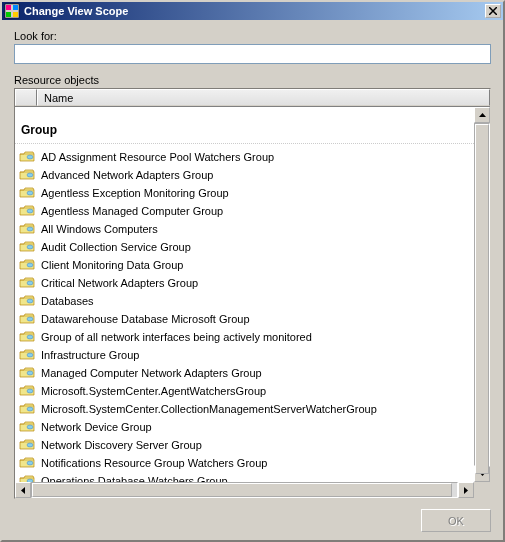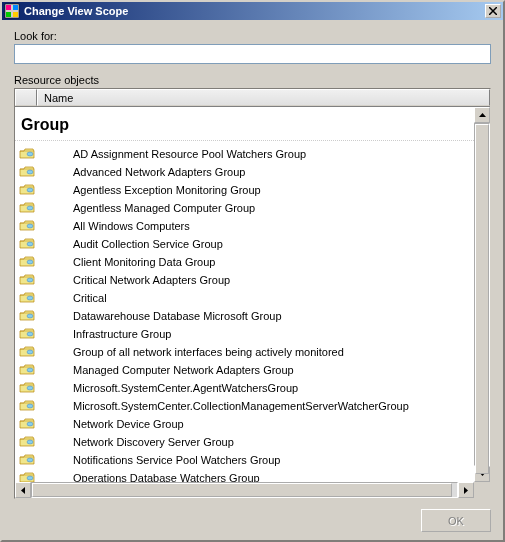--- a/index.html
+++ b/index.html
@@ -104,32 +104,31 @@
     overflow: hidden;
     position: relative;
   }
   .list-inner {
     position: absolute;
     left: 0; top: 0; right: 16px; bottom: 16px;
     overflow: hidden;
   }
   .group-header {
     font-weight: bold;
-    padding: 9px 6px 6px 6px;
-    font-size: 16px;
+    padding: 16px 6px 6px 6px;
+    font-size: 12px;
     border-bottom: 1px dotted #ccc;
     margin-bottom: 4px;
   }
   .row {
     display: flex;
     align-items: center;
     height: 18px;
     padding: 0 4px;
     cursor: default;
-    gap: 32px;
   }
   .row-icon {
     width: 16px;
     height: 12px;
     margin-right: 6px;
     flex-shrink: 0;
   }
   .vscroll {
     position: absolute;
     right: 0; top: 0;
@@ -290,52 +289,52 @@
                   <ellipse cx="11" cy="6" rx="3" ry="2" fill="#87ceeb" stroke="#4682b4" stroke-width="0.5"></ellipse>
                 </svg></span>
               <span>Critical Network Adapters Group</span>
             </div>
             <div class="row">
               <span class="row-icon"><svg viewBox="0 0 16 12" width="16" height="12">
                   <path d="M1 3 L5 3 L6 1 L14 1 L15 3 L15 10 L1 10 Z" fill="#f0e68c" stroke="#b8860b" stroke-width="0.7"></path>
                   <path d="M1 3 L15 3" stroke="#b8860b" stroke-width="0.5"></path>
                   <ellipse cx="11" cy="6" rx="3" ry="2" fill="#87ceeb" stroke="#4682b4" stroke-width="0.5"></ellipse>
                 </svg></span>
-              <span>Critical</span>
+              <span>Databases</span>
             </div>
             <div class="row">
               <span class="row-icon"><svg viewBox="0 0 16 12" width="16" height="12">
                   <path d="M1 3 L5 3 L6 1 L14 1 L15 3 L15 10 L1 10 Z" fill="#f0e68c" stroke="#b8860b" stroke-width="0.7"></path>
                   <path d="M1 3 L15 3" stroke="#b8860b" stroke-width="0.5"></path>
                   <ellipse cx="11" cy="6" rx="3" ry="2" fill="#87ceeb" stroke="#4682b4" stroke-width="0.5"></ellipse>
                 </svg></span>
               <span>Datawarehouse Database Microsoft Group</span>
             </div>
             <div class="row">
               <span class="row-icon"><svg viewBox="0 0 16 12" width="16" height="12">
                   <path d="M1 3 L5 3 L6 1 L14 1 L15 3 L15 10 L1 10 Z" fill="#f0e68c" stroke="#b8860b" stroke-width="0.7"></path>
                   <path d="M1 3 L15 3" stroke="#b8860b" stroke-width="0.5"></path>
                   <ellipse cx="11" cy="6" rx="3" ry="2" fill="#87ceeb" stroke="#4682b4" stroke-width="0.5"></ellipse>
                 </svg></span>
+              <span>Group of all network interfaces being actively monitored</span>
+            </div>
+            <div class="row">
+              <span class="row-icon"><svg viewBox="0 0 16 12" width="16" height="12">
+                  <path d="M1 3 L5 3 L6 1 L14 1 L15 3 L15 10 L1 10 Z" fill="#f0e68c" stroke="#b8860b" stroke-width="0.7"></path>
+                  <path d="M1 3 L15 3" stroke="#b8860b" stroke-width="0.5"></path>
+                  <ellipse cx="11" cy="6" rx="3" ry="2" fill="#87ceeb" stroke="#4682b4" stroke-width="0.5"></ellipse>
+                </svg></span>
               <span>Infrastructure Group</span>
             </div>
             <div class="row">
               <span class="row-icon"><svg viewBox="0 0 16 12" width="16" height="12">
                   <path d="M1 3 L5 3 L6 1 L14 1 L15 3 L15 10 L1 10 Z" fill="#f0e68c" stroke="#b8860b" stroke-width="0.7"></path>
                   <path d="M1 3 L15 3" stroke="#b8860b" stroke-width="0.5"></path>
                   <ellipse cx="11" cy="6" rx="3" ry="2" fill="#87ceeb" stroke="#4682b4" stroke-width="0.5"></ellipse>
                 </svg></span>
-              <span>Group of all network interfaces being actively monitored</span>
-            </div>
-            <div class="row">
-              <span class="row-icon"><svg viewBox="0 0 16 12" width="16" height="12">
-                  <path d="M1 3 L5 3 L6 1 L14 1 L15 3 L15 10 L1 10 Z" fill="#f0e68c" stroke="#b8860b" stroke-width="0.7"></path>
-                  <path d="M1 3 L15 3" stroke="#b8860b" stroke-width="0.5"></path>
-                  <ellipse cx="11" cy="6" rx="3" ry="2" fill="#87ceeb" stroke="#4682b4" stroke-width="0.5"></ellipse>
-                </svg></span>
               <span>Managed Computer Network Adapters Group</span>
             </div>
             <div class="row">
               <span class="row-icon"><svg viewBox="0 0 16 12" width="16" height="12">
                   <path d="M1 3 L5 3 L6 1 L14 1 L15 3 L15 10 L1 10 Z" fill="#f0e68c" stroke="#b8860b" stroke-width="0.7"></path>
                   <path d="M1 3 L15 3" stroke="#b8860b" stroke-width="0.5"></path>
                   <ellipse cx="11" cy="6" rx="3" ry="2" fill="#87ceeb" stroke="#4682b4" stroke-width="0.5"></ellipse>
                 </svg></span>
               <span>Microsoft.SystemCenter.AgentWatchersGroup</span>
             </div>
@@ -362,21 +361,21 @@
                   <ellipse cx="11" cy="6" rx="3" ry="2" fill="#87ceeb" stroke="#4682b4" stroke-width="0.5"></ellipse>
                 </svg></span>
               <span>Network Discovery Server Group</span>
             </div>
             <div class="row">
               <span class="row-icon"><svg viewBox="0 0 16 12" width="16" height="12">
                   <path d="M1 3 L5 3 L6 1 L14 1 L15 3 L15 10 L1 10 Z" fill="#f0e68c" stroke="#b8860b" stroke-width="0.7"></path>
                   <path d="M1 3 L15 3" stroke="#b8860b" stroke-width="0.5"></path>
                   <ellipse cx="11" cy="6" rx="3" ry="2" fill="#87ceeb" stroke="#4682b4" stroke-width="0.5"></ellipse>
                 </svg></span>
-              <span>Notifications Service Pool Watchers Group</span>
+              <span>Notifications Resource Group Watchers Group</span>
             </div>
             <div class="row">
               <span class="row-icon"><svg viewBox="0 0 16 12" width="16" height="12">
                   <path d="M1 3 L5 3 L6 1 L14 1 L15 3 L15 10 L1 10 Z" fill="#f0e68c" stroke="#b8860b" stroke-width="0.7"></path>
                   <path d="M1 3 L15 3" stroke="#b8860b" stroke-width="0.5"></path>
                   <ellipse cx="11" cy="6" rx="3" ry="2" fill="#87ceeb" stroke="#4682b4" stroke-width="0.5"></ellipse>
                 </svg></span>
               <span>Operations Database Watchers Group</span>
             </div>
           </div>

